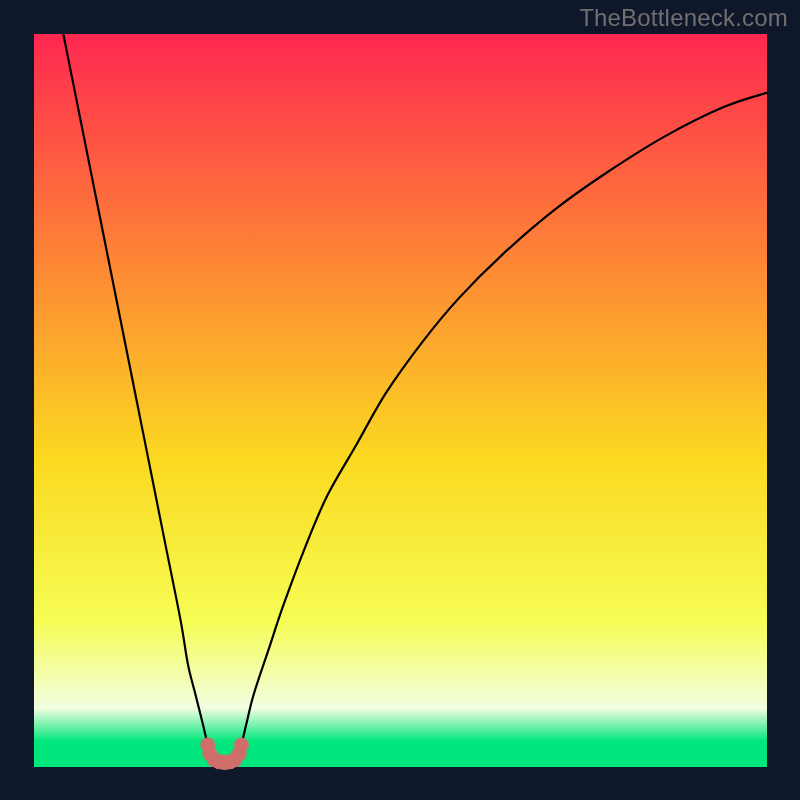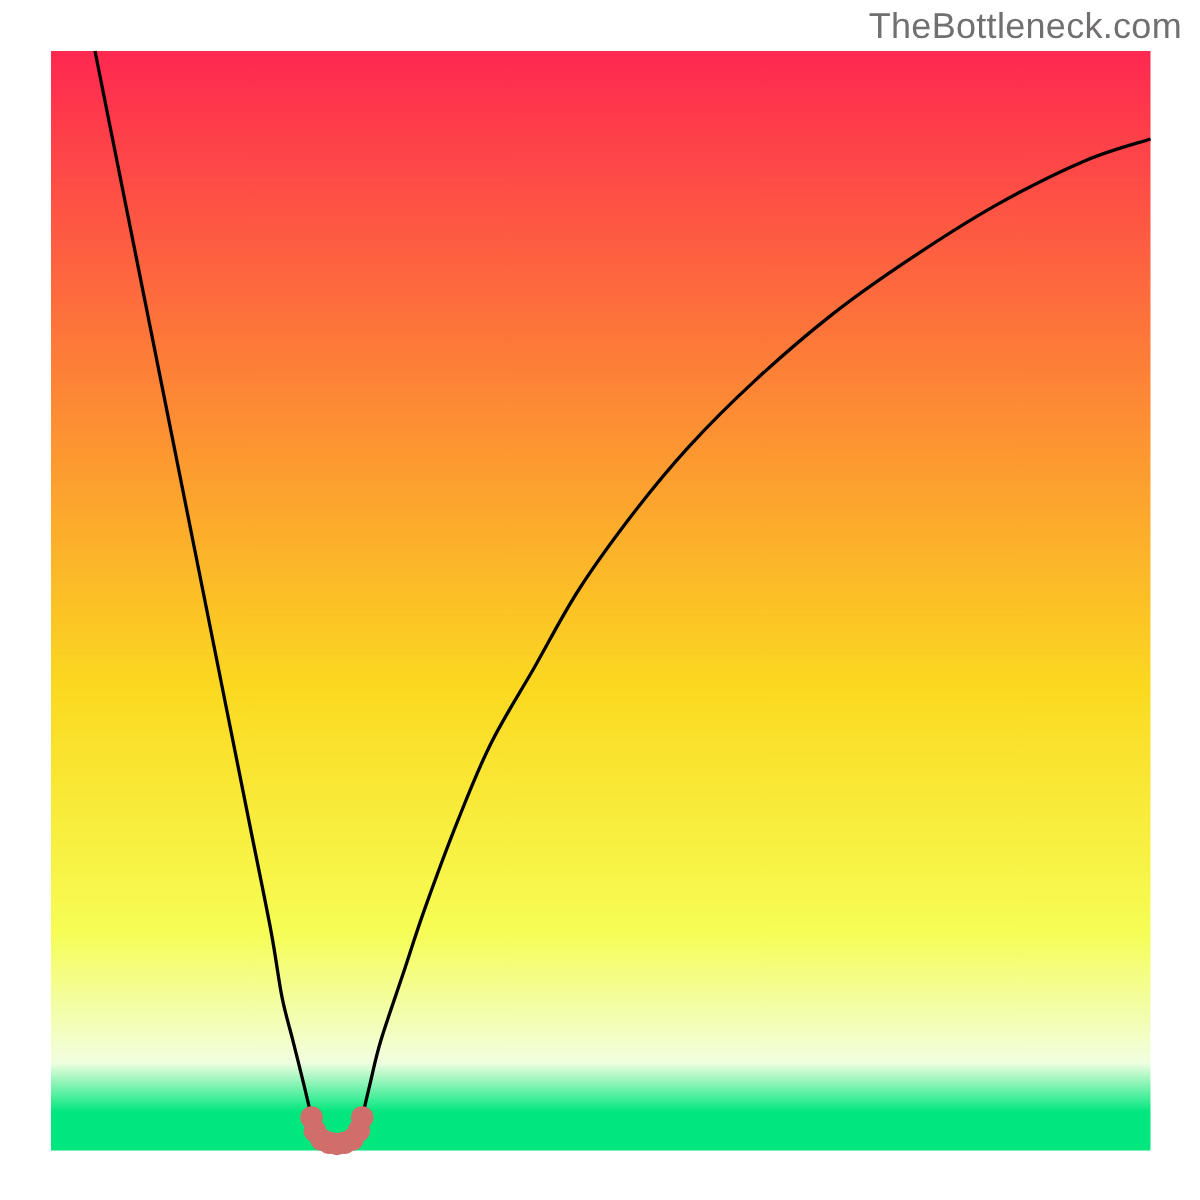--- a/index.html
+++ b/index.html
@@ -10,21 +10,21 @@
     background: #000;
     overflow: hidden;
     font-family: Arial, Helvetica, sans-serif;
   }
   .frame {
     position: absolute;
     left: 0;
     top: 0;
     width: 800px;
     height: 800px;
-    background: #ffffff;
+    background: #0f172a;
     text-align: right;
   }
   .watermark {
     position: absolute;
     top: 4px;
     right: 12px;
     color: #716F70;
     font-size: 24px;
     font-weight: 500;
     letter-spacing: 0.2px;

